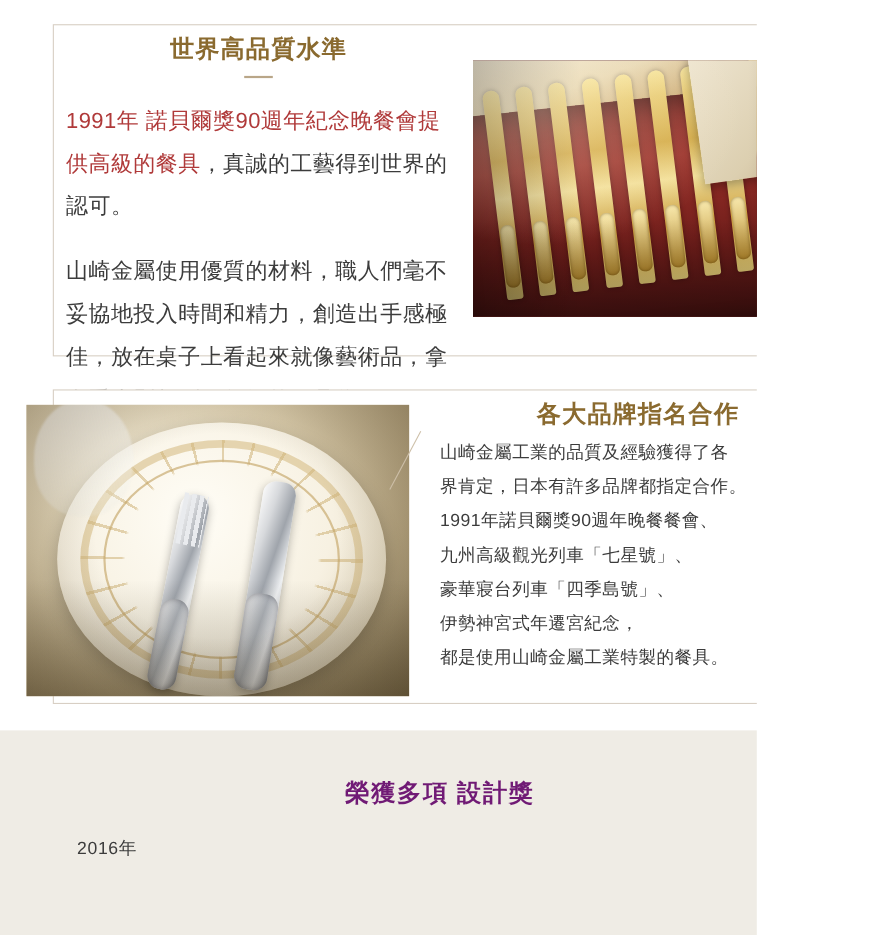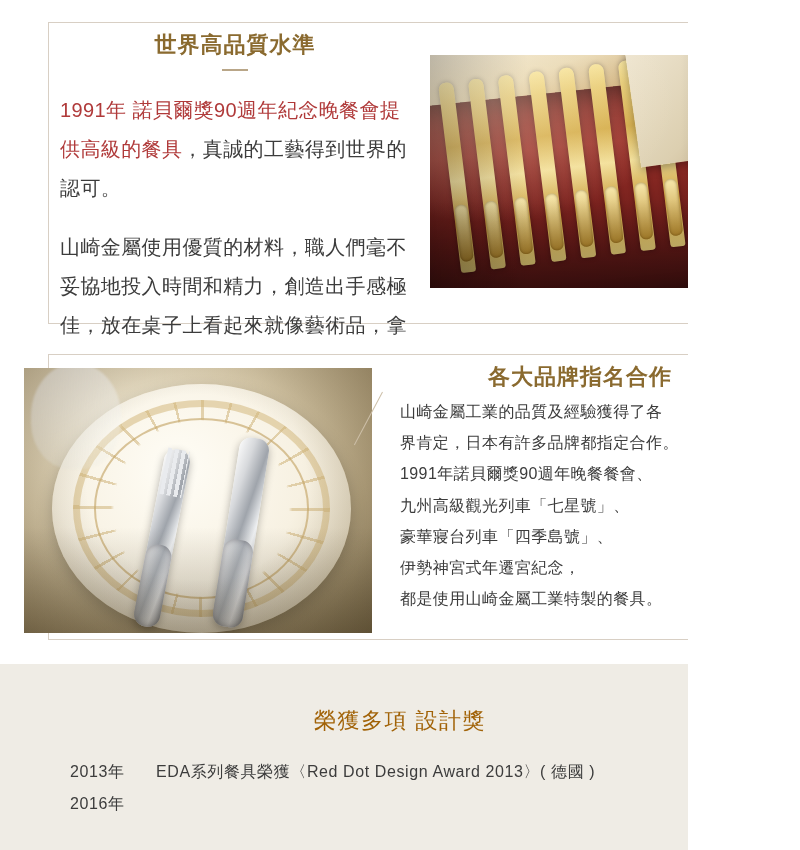--- a/index.html
+++ b/index.html
@@ -337,22 +337,22 @@
     left: 0;
     top: 664px;
     width: 800px;
     height: 186px;
     background: #efece5;
     padding-top: 30px;
   }
 
   .s3-title {
     font-size: 22px;
-    font-weight: normal;
-    color: #a16207;
+    font-weight: bold;
+    color: #701a75;
     letter-spacing: 1.5px;
     text-align: center;
     margin: 12px 0 20px 0;
   }
 
   .s3-rows {
     width: 660px;
     margin: 0 auto;
   }
 
@@ -444,22 +444,18 @@
         <div>伊勢神宮式年遷宮紀念，</div>
         <div>都是使用山崎金屬工業特製的餐具。</div>
       </div>
     </div>
   </div>
 
   <div class="section3">
     <h2 class="s3-title">榮獲多項 設計獎</h2>
     <div class="s3-rows">
       <div class="s3-row">
-        <span class="s3-year">2013年</span>
-        <span class="s3-award">EDA系列餐具榮獲〈Red Dot Design Award 2013〉( 德國 )</span>
-      </div>
-      <div class="s3-row">
         <span class="s3-year">2016年</span>
       </div>
     </div>
   </div>
 
 </div>
 
 </body></html>

